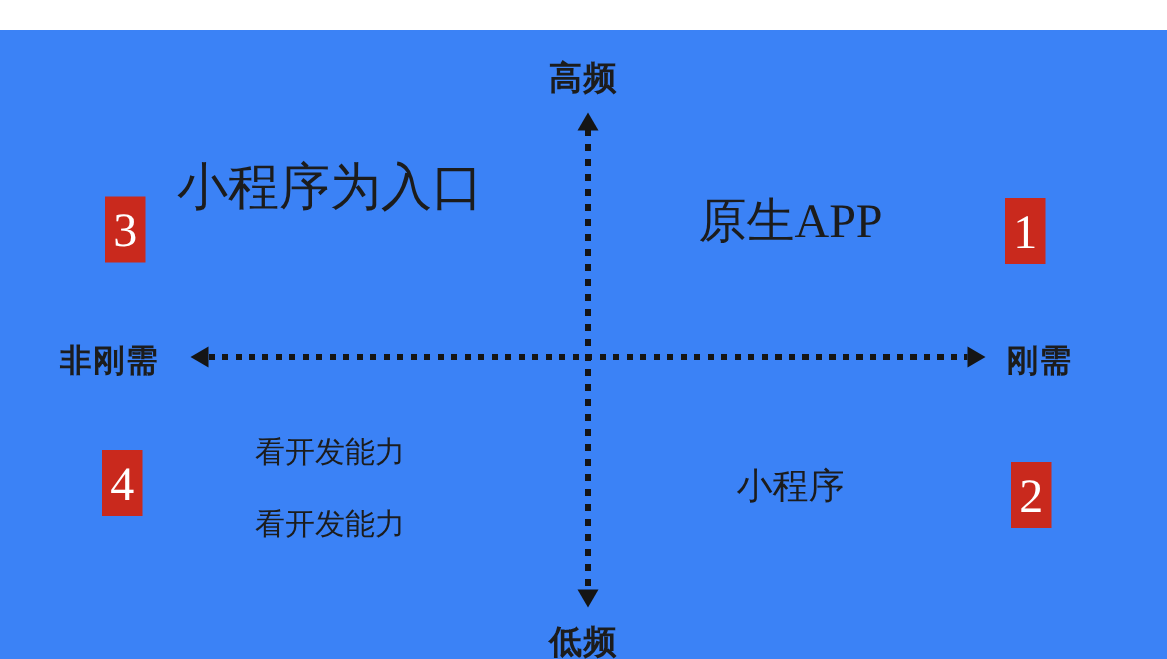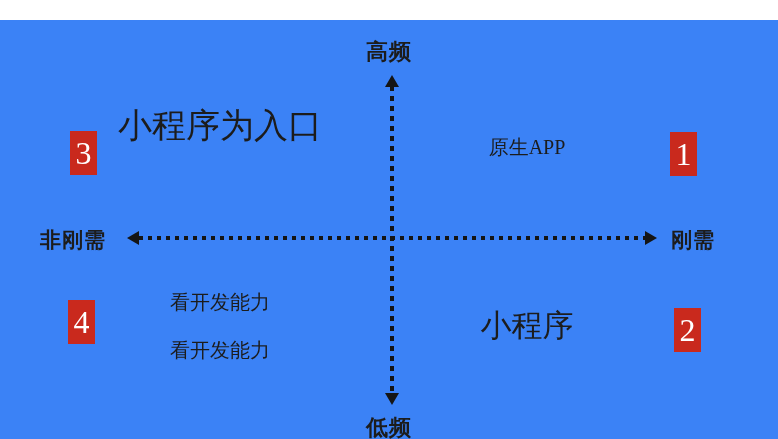--- a/index.html
+++ b/index.html
@@ -80,22 +80,22 @@
   .axis-label.rgt    { left: 660px; top: 206px; width: 66px;  text-align: center; font-size: 21px; }
   
   .q-text {
     position: absolute;
     text-align: center;
     font-weight: 300;
     white-space: nowrap;
   }
   .q-text.q3 { left: 105px; top: 85px;  width: 230px; font-size: 34px; line-height: 42px; }
   .q-text.q4 { left: 105px; top: 258px; width: 230px; font-size: 20px; line-height: 48px; }
-  .q-text.q1 { left: 427px; top: 109px; width: 200px; font-size: 20px; line-height: 36px; }
-  .q-text.q2 { left: 427px; top: 288px; width: 200px; font-size: 31px; line-height: 35px; }
+  .q-text.q1 { left: 427px; top: 109px; width: 200px; font-size: 32px; line-height: 36px; }
+  .q-text.q2 { left: 427px; top: 288px; width: 200px; font-size: 24px; line-height: 35px; }
   
   .badge {
     position: absolute;
     width: 27px;
     height: 44px;
     background: #c9291d;
     color: #ffffff;
     font-size: 32px;
     font-weight: 300;
     display: flex;

